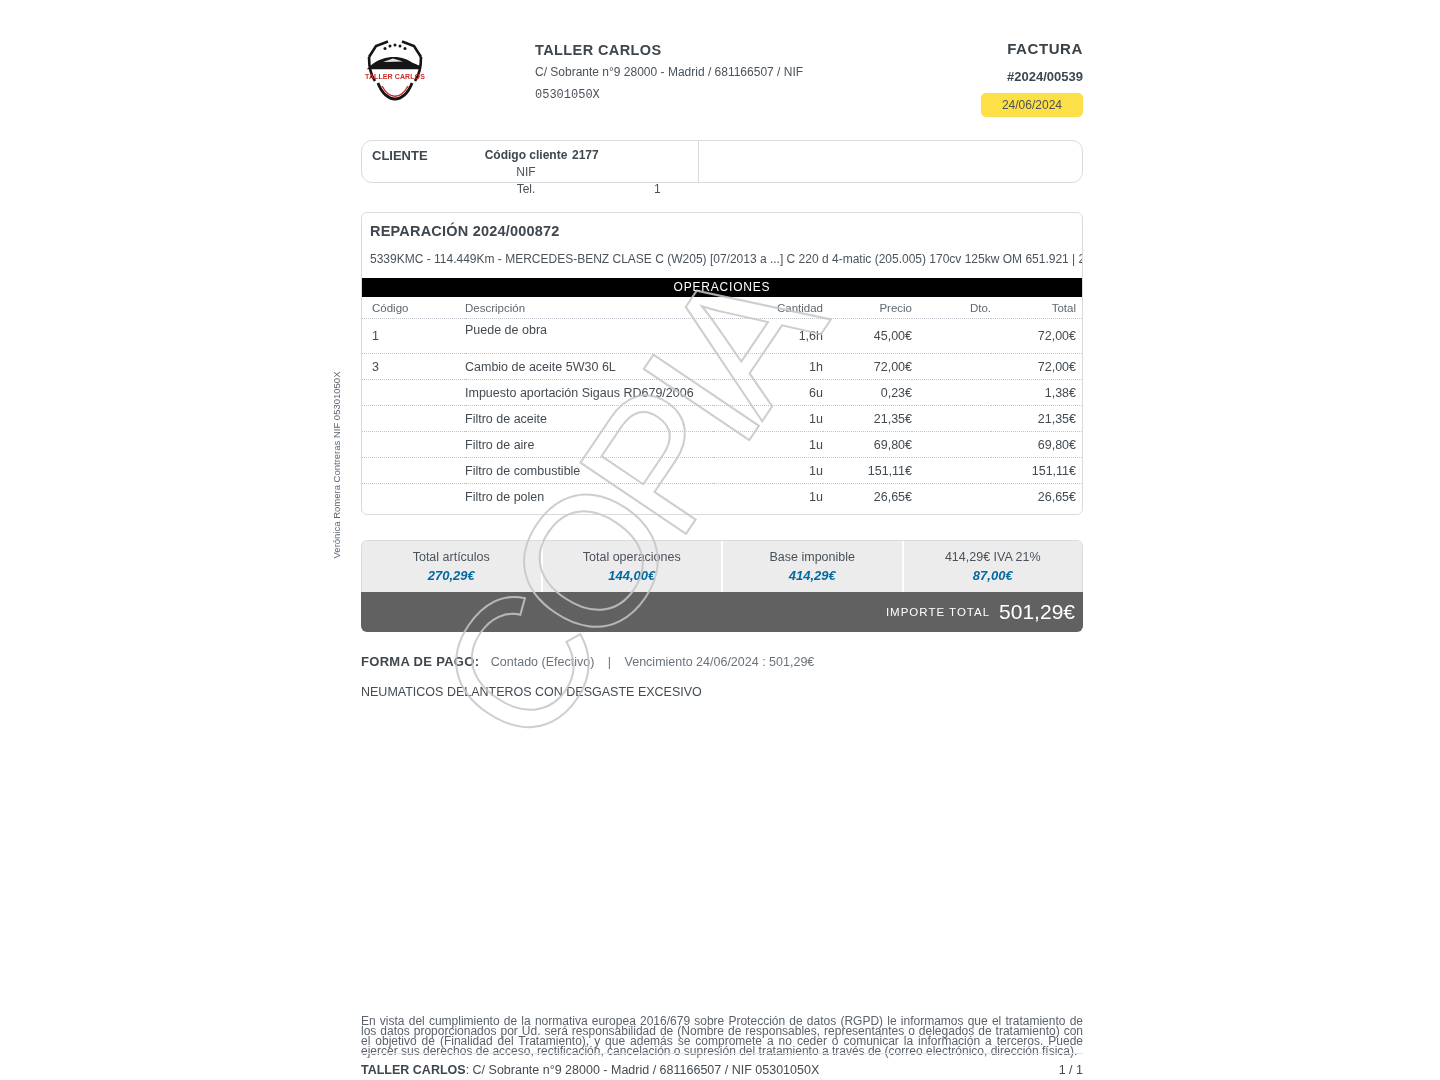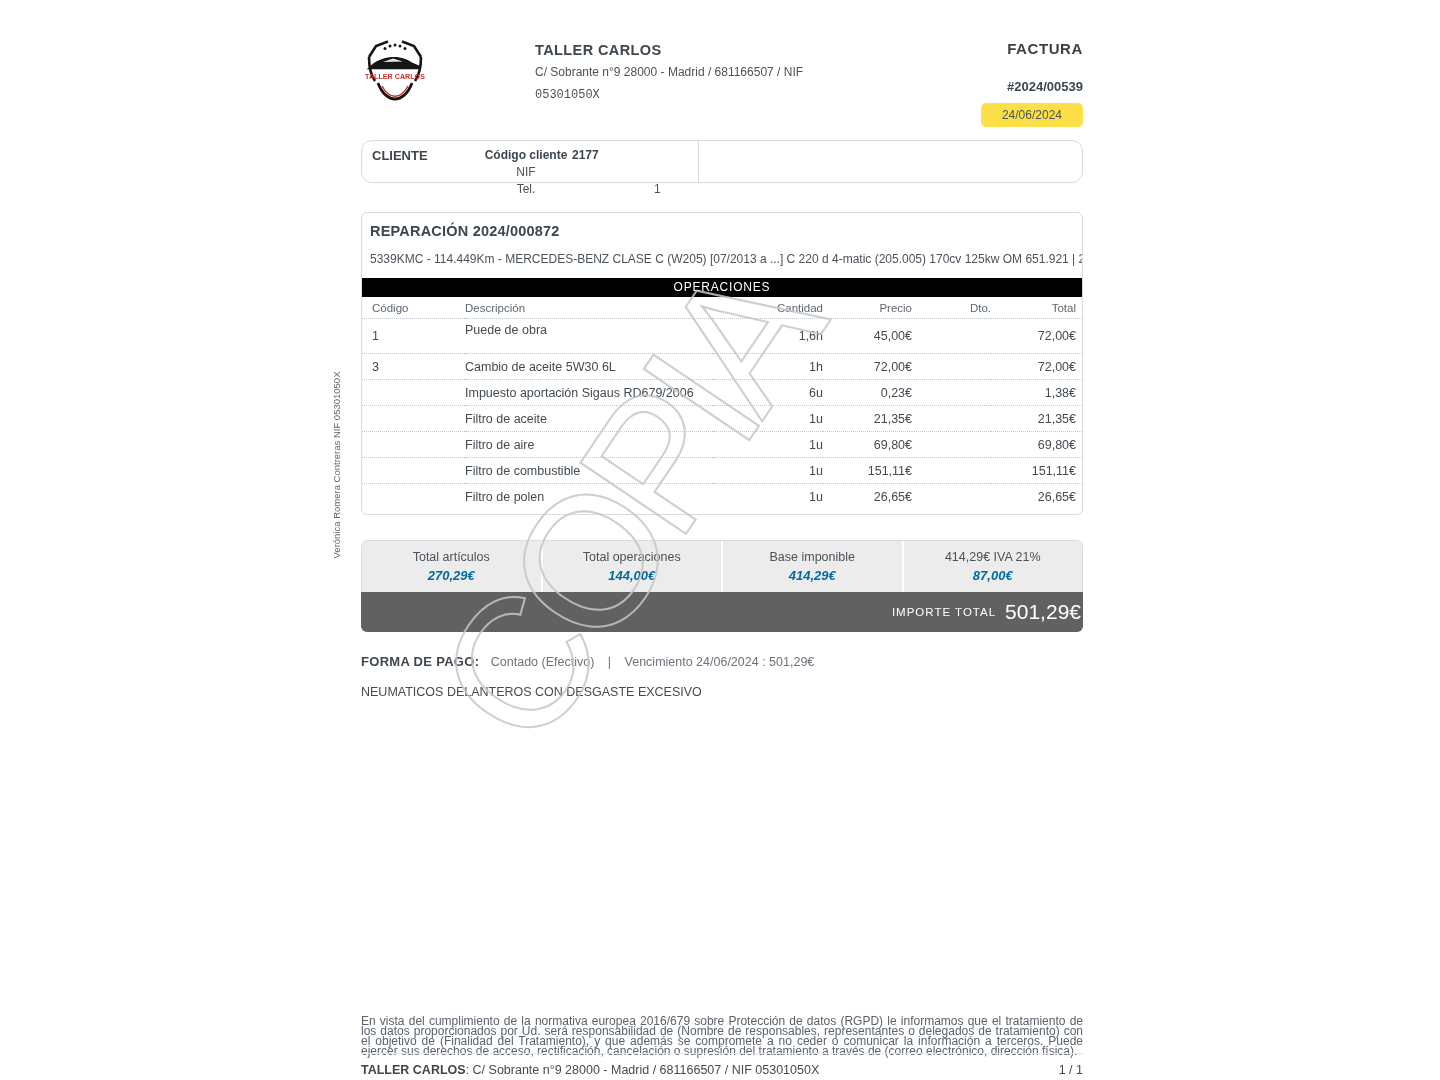--- a/index.html
+++ b/index.html
@@ -10,21 +10,21 @@
 
   
   .header { top: 36px; height: 80px; }
   .logo-wrap { position: absolute; left: 2px; top: 0; width: 64px; height: 68px; }
   .company-block { position: absolute; left: 174px; top: 6px; }
   .company-name { font-size: 14.5px; font-weight: 700; letter-spacing: 0.4px; color: #3e464e; }
   .company-addr1 { font-size: 12px; color: #4a525a; margin-top: 7px; }
   .company-addr2 { font-size: 12px; color: #4a525a; margin-top: 9px; font-family: Liberation Mono, monospace; }
   .invoice-block { position: absolute; right: 0; top: 4px; text-align: right; }
   .invoice-type { font-size: 15px; font-weight: 700; letter-spacing: 0.6px; color: #3a4147; }
-  .invoice-number { font-size: 13px; font-weight: 700; margin-top: 22px; color: #3e464e; }
+  .invoice-number { font-size: 13px; font-weight: 700; margin-top: 12px; color: #3e464e; }
   .invoice-date-badge { display: inline-block; margin-top: 9px; background: #fde047; border-radius: 5px; padding: 5px 21px; font-size: 12px; color: #4a525a; }
 
   
   .client-box { top: 140px; height: 43px; border: 1px solid #d9dcdf; border-radius: 11px; text-align: center; }
   .client-label { position: absolute; left: 10px; top: 7px; font-size: 13px; font-weight: 700; color: #3e464e; }
   .client-fields { position: absolute; left: 118px; top: 7px; font-size: 12px; color: #4a525a; }
   .client-row { height: 17px; display: flex; }
   .client-row .lbl { width: 92px; }
   .client-row.strong .lbl, .client-row.strong .val { font-weight: 700; color: #3e464e; }
   .client-row .val { margin-left: 0; }
@@ -52,21 +52,21 @@
   table.ops td { font-size: 12.5px; color: #434b52; height: 26px; vertical-align: middle; border-bottom: 1px dotted #c0c6cb; }
   table.ops tr.tall td { height: 35px; }
   table.ops tr.tall td.desc-top { vertical-align: top; padding-top: 4px; }
   table.ops tr:last-child td { border-bottom: none; }
 
   
   .totals-box { top: 540px; height: 52px; display: flex; gap: 2px; background: #ffffff; border: 1px solid #d9dcdf; border-bottom: none; border-radius: 6px 6px 0 0; overflow: hidden; }
   .totals-cell { flex: 1 1 0; background: #ececec; text-align: center; padding-top: 9px; }
   .totals-cell .t-label { font-size: 12.5px; color: #4a525a; }
   .totals-cell .t-value { font-size: 13px; font-weight: 700; color: #0369a1; margin-top: 4px; font-style: italic; }
-  .importe-bar { top: 592px; height: 40px; background: #616161; border-radius: 0 0 6px 6px; display: flex; align-items: center; justify-content: flex-end; padding-right: 2px; color: #fff; }
+  .importe-bar { top: 592px; height: 40px; background: #616161; border-radius: 0 0 6px 6px; display: flex; align-items: center; justify-content: flex-end; padding-right: 8px; color: #fff; }
   .importe-label { font-size: 11.5px; letter-spacing: 1px; }
   .importe-value { font-size: 21px; margin-left: 9px; font-weight: 500; }
 
   
   .payment-line { top: 654px; font-size: 12.5px; }
   .payment-label { font-weight: 700; font-size: 13px; color: #3e464e; letter-spacing: 0.3px; margin-top: 30px; }
   .payment-value { color: #6a737c; margin-left: 8px; }
   .payment-sep { color: #6a737c; margin: 0 10px; }
   .note-line { top: 685px; font-size: 12.5px; color: #434b52; }
 

